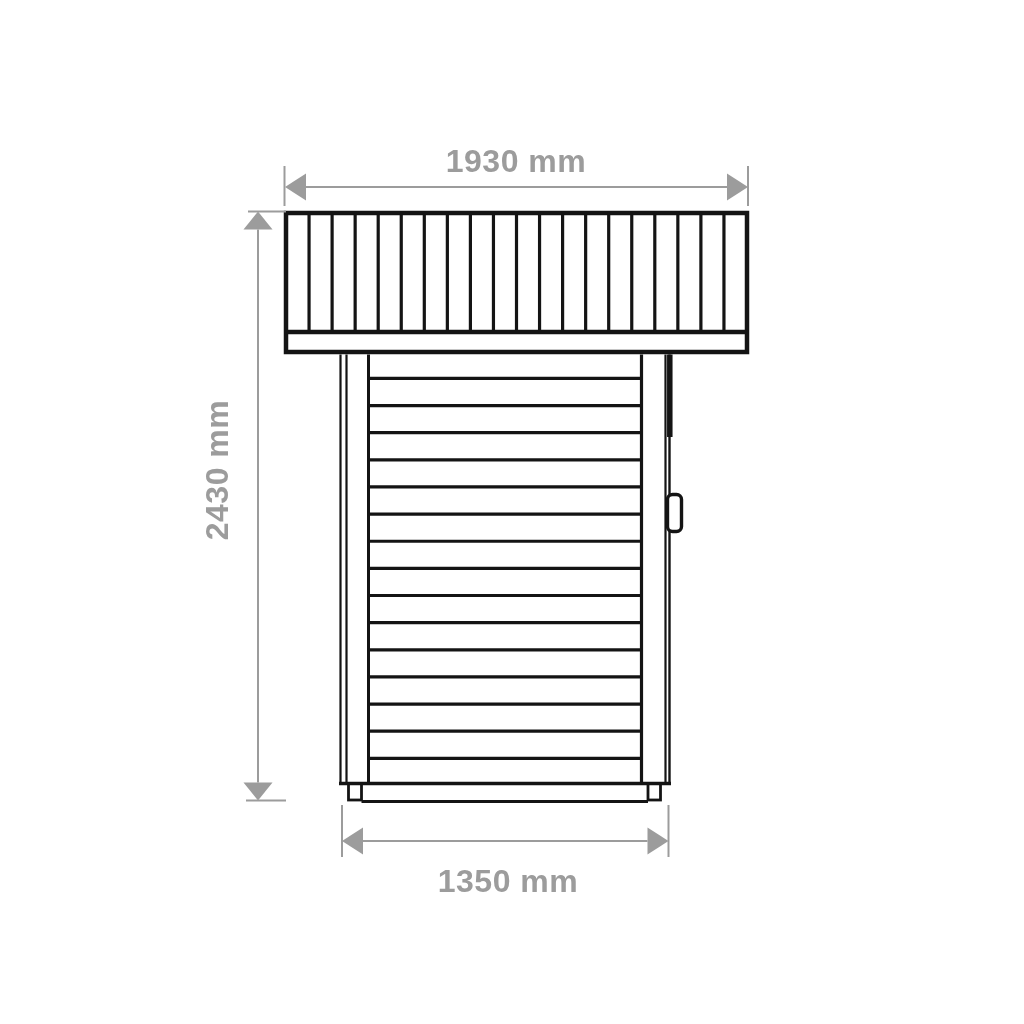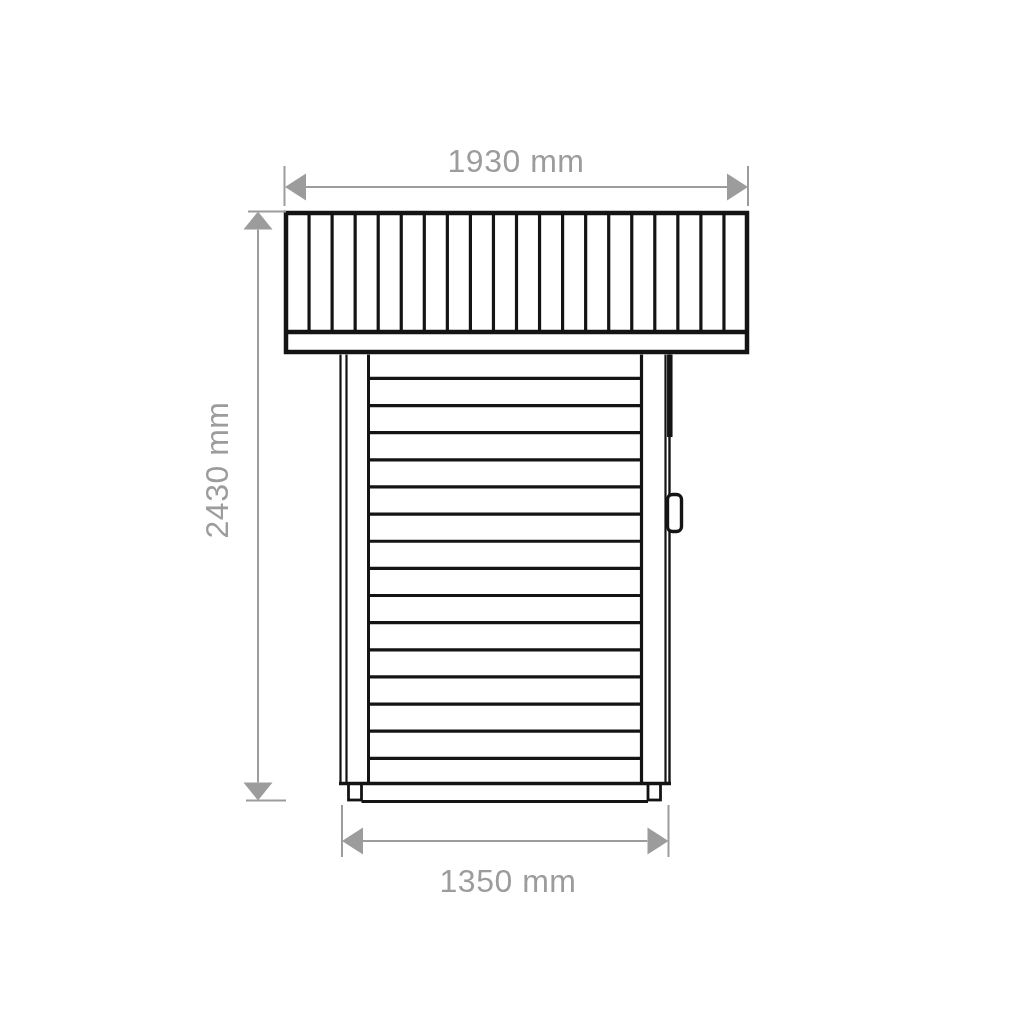--- a/index.html
+++ b/index.html
@@ -2,21 +2,21 @@
 <html><head>
 <meta charset="utf-8">
 <style>
   html,body{margin:0;padding:0;}
   body{
     width:1024px;height:1024px;
     background:#ffffff;
     font-family:"Liberation Sans", sans-serif;
     overflow:hidden;
   }
-  .page{position:relative;width:1024px;height:892px;background:#ffffff;}
+  .page{position:relative;width:1024px;height:892px;background:#ffffff;font-weight:bold;}
   svg{position:absolute;left:0;top:0;}
   .dim-label{
     font-family:"Liberation Sans", sans-serif;
     font-size:32px;
     letter-spacing:0.5px;
     fill:#9c9c9c;
   }
 </style>
 </head>
 <body>

